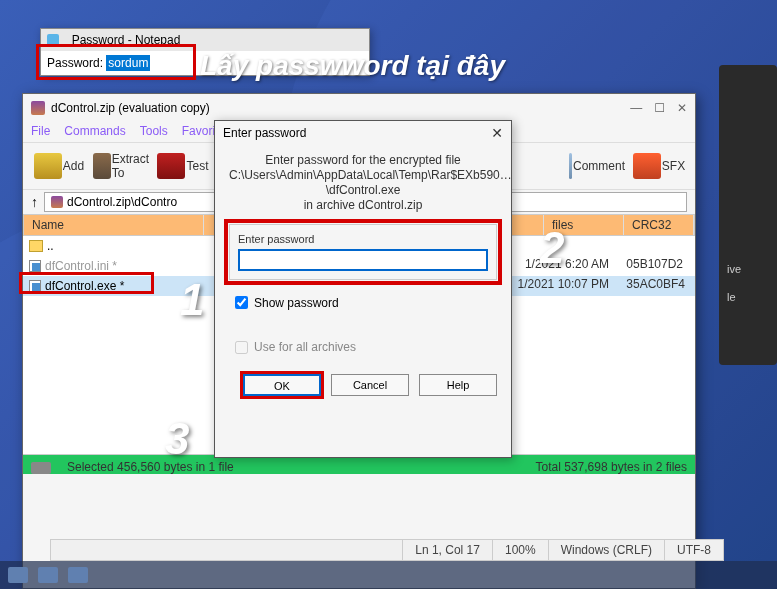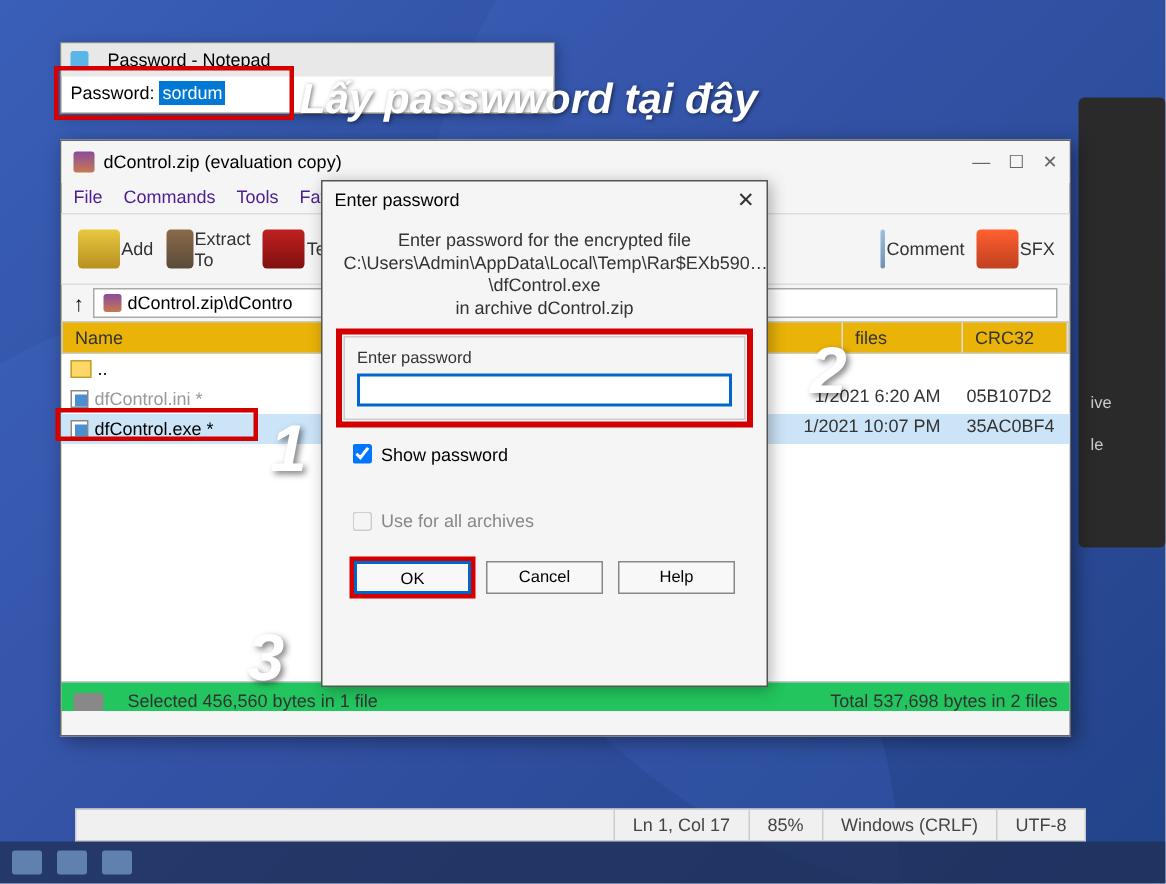--- a/index.html
+++ b/index.html
@@ -14,38 +14,38 @@
 .notepad{position:absolute;top:28px;left:40px;width:330px;height:48px;background:#fff;border:1px solid #888;box-shadow:2px 2px 8px rgba(0,0,0,0.3)}
 .np-title{background:#e8e8e8;height:22px;padding:2px 6px;display:flex;align-items:center;gap:6px}
 .np-icon{width:12px;height:12px;background:#5bb5e8;border-radius:2px}
 .np-body{padding:4px 6px;font-family:Consolas,monospace;font-size:13px}
 .np-body .sel{background:#0078d4;color:#fff;padding:1px 2px}
 .np-highlight{position:absolute;top:44px;left:36px;width:160px;height:36px;border:3px solid #d40000;pointer-events:none}
 
 .annotation{position:absolute;top:50px;left:200px;color:#fff;font-size:28px;font-weight:700;font-style:italic;text-shadow:1px 1px 3px rgba(0,0,0,0.5)}
 
 
-.winrar{position:absolute;top:93px;left:40px;width:674px;height:398px;background:#f5f5f5;border:1px solid #666;box-shadow:3px 3px 12px rgba(0,0,0,0.4)}
+.winrar{position:absolute;top:93px;left:22px;width:674px;height:496px;background:#f5f5f5;border:1px solid #666;box-shadow:3px 3px 12px rgba(0,0,0,0.4)}
 .wr-title{height:28px;background:#f5f5f5;display:flex;align-items:center;padding:0 8px;justify-content:space-between}
 .wr-title-left{display:flex;align-items:center;gap:6px}
 .wr-icon{width:14px;height:14px;background:linear-gradient(#8b4a9e,#c77a4e);border-radius:2px}
 .wr-ctrl{display:flex;gap:12px;color:#666;font-size:14px}
-.wr-menu{height:20px;padding:2px 8px;display:flex;gap:14px;color:#4c1d95;font-size:12px}
+.wr-menu{height:20px;padding:2px 8px;display:flex;gap:14px;color:#8b5cf6;font-size:12px}
 .wr-tools{height:48px;background:#f5f5f5;border-top:1px solid #ddd;border-bottom:1px solid #ddd;display:flex;padding:4px 8px;gap:6px}
 .tool{width:56px;display:flex;flex-direction:row;align-items:center;justify-content:center;gap:1px;font-size:10px;color:#333}
 .tool-ic{width:28px;height:26px;border-radius:3px}
 .ic-add{background:linear-gradient(#e8c840,#b89020)}
 .ic-ext{background:linear-gradient(#8a6a4a,#5a4a3a)}
 .ic-test{background:linear-gradient(#c02020,#801010)}
 .ic-cmt{background:linear-gradient(#a0c0e0,#7090b0)}
 .ic-sfx{background:linear-gradient(#ff6030,#c04020)}
 .wr-path{height:24px;padding:2px 8px;display:flex;align-items:center;gap:6px}
 .wr-path-box{flex:1;height:20px;background:#fff;border:1px solid #aaa;padding:2px 6px;display:flex;align-items:center;gap:4px;font-size:11px}
 .wr-path-box .pic{width:12px;height:12px;background:linear-gradient(#8b4a9e,#c77a4e);border-radius:2px}
-.wr-head{height:22px;background:#eab308;border:1px solid #ccc;display:flex;color:#333}
+.wr-head{height:22px;background:#fdba74;border:1px solid #ccc;display:flex;color:#333}
 .wr-head>div{padding:3px 8px;border-right:1px solid #ddd}
 .wr-files{background:#fff;height:218px;position:relative}
 .wr-row{height:20px;display:flex;align-items:center;padding:0 6px;gap:4px}
 .wr-row .fic{width:14px;height:12px;background:#ffd766;border:1px solid #c0a030}
 .wr-row .eic{width:12px;height:12px;background:#fff;border:1px solid #888;position:relative}
 .wr-row .eic::after{content:'';position:absolute;top:2px;left:2px;width:8px;height:8px;background:#4a90d0}
 .wr-row.sel{background:#cce4f7}
 .wr-row-red{position:absolute;top:36px;left:-4px;width:135px;height:22px;border:3px solid #d40000;pointer-events:none}
 .wr-dates{position:absolute;top:18px;right:86px;color:#333;font-size:11px;line-height:20px;text-align:right}
 .wr-crc{position:absolute;top:18px;right:10px;color:#333;font-size:11px;line-height:20px}
@@ -57,21 +57,21 @@
 .pw-title{height:24px;display:flex;justify-content:space-between;align-items:center;padding:0 8px}
 .pw-close{font-size:14px;color:#333}
 .pw-msg{text-align:center;padding:8px 14px;font-size:11px;color:#333;line-height:15px}
 .pw-grp{margin:3px 14px;border:1px solid #ccc;padding:8px;position:relative}
 .pw-grp-red{position:absolute;top:-6px;left:-6px;right:-6px;bottom:-6px;border:4px solid #d40000;pointer-events:none}
 .pw-lbl{font-size:11px;color:#333;margin-bottom:4px}
 .pw-inp{width:100%;height:22px;border:2px solid #0066cc;background:#fff;padding:0 4px}
 .pw-chk{margin:16px 20px;display:flex;align-items:flex-start;gap:6px;font-size:11px}
 .pw-chk2{margin:30px 20px 6px;display:flex;align-items:center;gap:6px;font-size:11px;color:#888}
 .pw-org{margin:4px 18px;height:22px;border:1px solid #aaa;background:#f8f8f8;text-align:center;line-height:20px;font-size:11px}
-.pw-btns{margin:20px 14px 8px;display:flex;gap:10px;justify-content:center}
+.pw-btns{margin:20px 14px 8px;display:flex;gap:10px;justify-content:flex-end}
 .pw-btn{width:78px;height:22px;border:1px solid #888;background:#f8f8f8;font-size:11px;text-align:center;line-height:20px}
 .pw-ok-red{border:3px solid #d40000;margin:-3px}
 
 .marker{position:absolute;color:#fff;font-size:44px;font-weight:700;font-style:italic;text-shadow:2px 2px 4px rgba(0,0,0,0.5)}
 .m1{top:275px;left:180px}
 .m2{top:223px;left:540px}
 .m3{top:414px;left:165px}
 
 
 .npstat{position:absolute;bottom:28px;left:50px;width:674px;height:22px;background:#f0f0f0;border:1px solid #ccc;display:flex;align-items:center;font-size:11px;color:#444}
@@ -223,21 +223,21 @@
   </div>
 </div>
 
 <div class="marker m1">1</div>
 <div class="marker m2">2</div>
 <div class="marker m3">3</div>
 
 <div class="npstat">
   <div style="flex:1"></div>
   <div>Ln 1, Col 17</div>
-  <div>85%</div>
+  <div>100%</div>
   <div>Windows (CRLF)</div>
   <div style="border:none">UTF-8</div>
 </div>
 
 <div class="taskbar">
   <div class="tb-ic"></div>
   <div class="tb-ic"></div>
   <div class="tb-ic"></div>
 </div>
 

